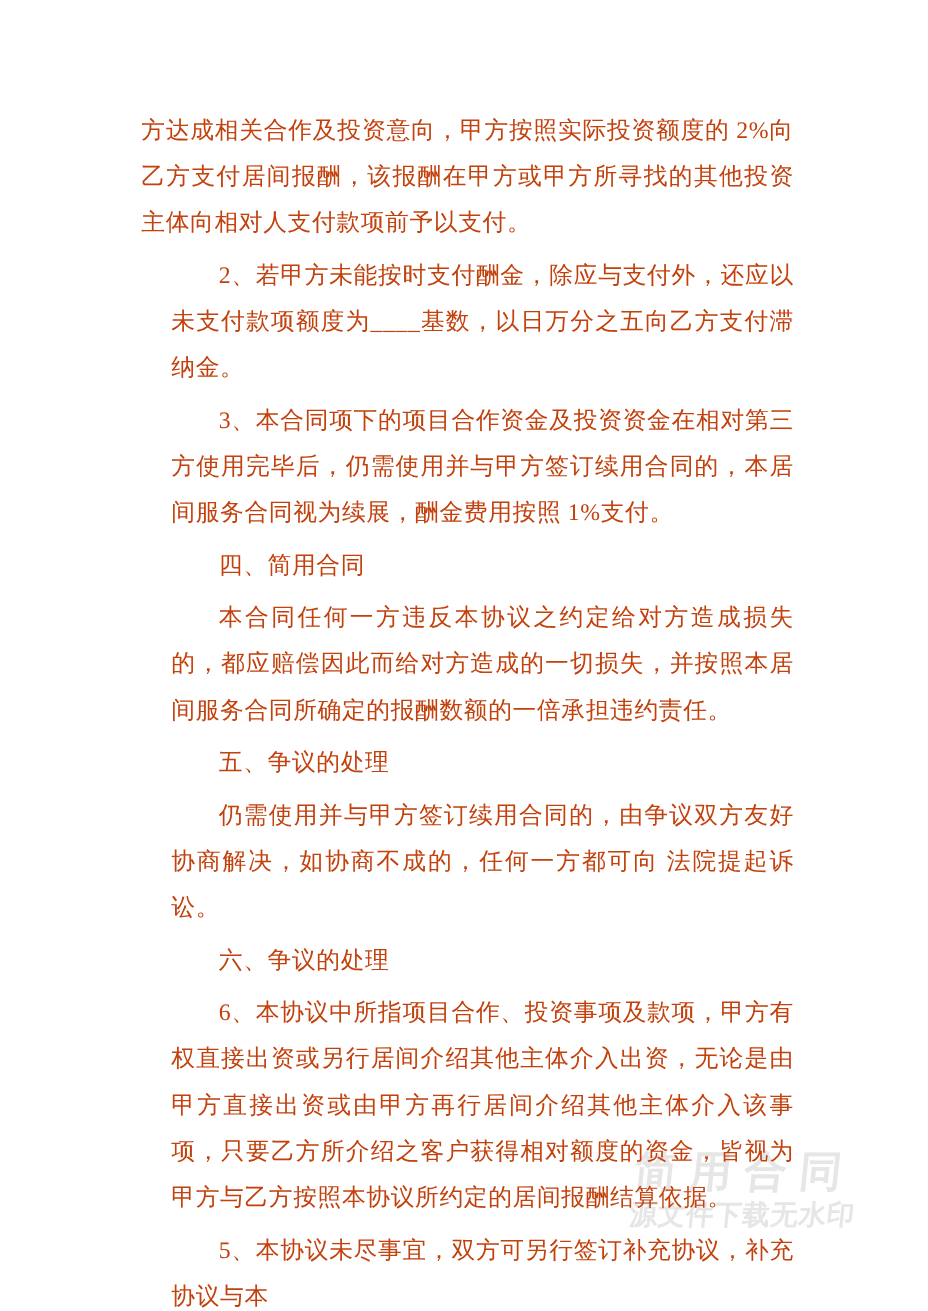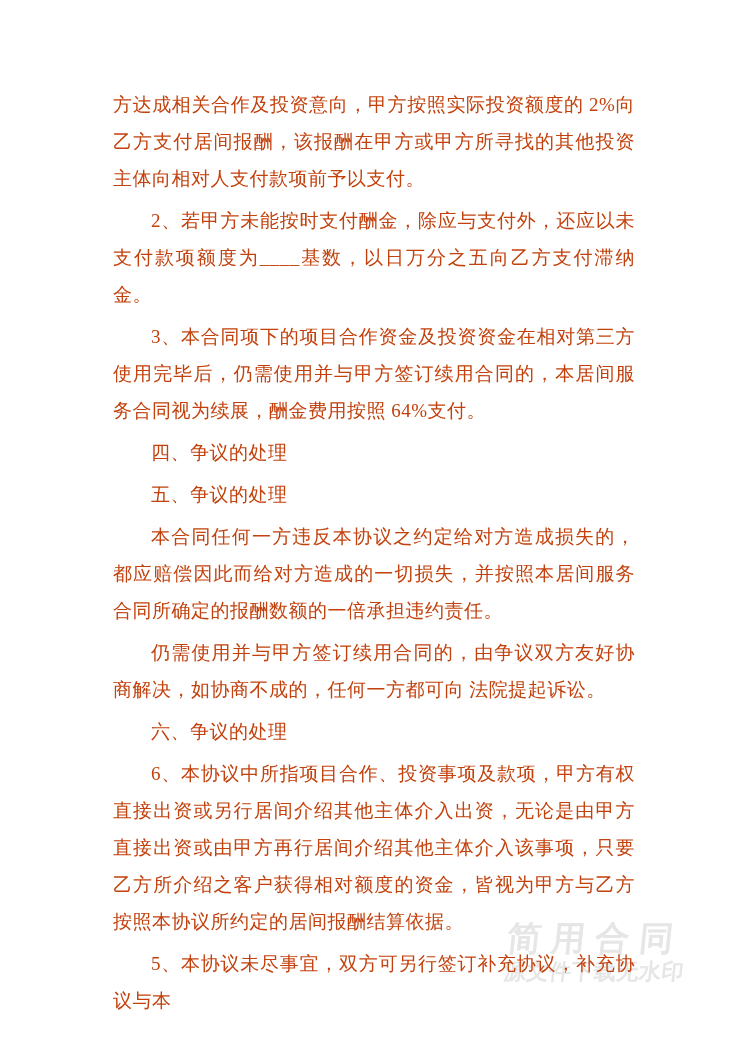--- a/index.html
+++ b/index.html
@@ -24,20 +24,21 @@
     line-height: 37px;
     z-index: 1;
   }
   .doc p {
     margin: 0 0 5px 0;
     text-align: justify;
     letter-spacing: 0.5px;
   }
   .doc p.indent {
     text-indent: 2em;
+    margin-left: 24px;
   }
   .watermark {
     position: absolute;
     left: 506px;
     top: 918px;
     z-index: 0;
     color: #e6e6e6;
     font-family: "Liberation Sans", "DejaVu Sans", sans-serif;
     font-weight: bold;
     transform: skewX(-6deg);
@@ -58,21 +59,21 @@
 <body>
 
 <div class="watermark">
   <div class="wm-line1">简用合同</div>
   <div class="wm-line2">源文件下载无水印</div>
 </div>
 
 <div class="doc">
   <p>方达成相关合作及投资意向，甲方按照实际投资额度的 2%向乙方支付居间报酬，该报酬在甲方或甲方所寻找的其他投资主体向相对人支付款项前予以支付。</p>
   <p class="indent">2、若甲方未能按时支付酬金，除应与支付外，还应以未支付款项额度为____基数，以日万分之五向乙方支付滞纳金。</p>
-  <p class="indent">3、本合同项下的项目合作资金及投资资金在相对第三方使用完毕后，仍需使用并与甲方签订续用合同的，本居间服务合同视为续展，酬金费用按照 64%支付。</p>
-  <p class="indent">四、争议的处理</p>
+  <p class="indent">3、本合同项下的项目合作资金及投资资金在相对第三方使用完毕后，仍需使用并与甲方签订续用合同的，本居间服务合同视为续展，酬金费用按照 1%支付。</p>
+  <p class="indent">四、简用合同</p>
+  <p class="indent">本合同任何一方违反本协议之约定给对方造成损失的，都应赔偿因此而给对方造成的一切损失，并按照本居间服务合同所确定的报酬数额的一倍承担违约责任。</p>
   <p class="indent">五、争议的处理</p>
-  <p class="indent">本合同任何一方违反本协议之约定给对方造成损失的，都应赔偿因此而给对方造成的一切损失，并按照本居间服务合同所确定的报酬数额的一倍承担违约责任。</p>
   <p class="indent">仍需使用并与甲方签订续用合同的，由争议双方友好协商解决，如协商不成的，任何一方都可向 法院提起诉讼。</p>
   <p class="indent">六、争议的处理</p>
   <p class="indent">6、本协议中所指项目合作、投资事项及款项，甲方有权直接出资或另行居间介绍其他主体介入出资，无论是由甲方直接出资或由甲方再行居间介绍其他主体介入该事项，只要乙方所介绍之客户获得相对额度的资金，皆视为甲方与乙方按照本协议所约定的居间报酬结算依据。</p>
   <p class="indent">5、本协议未尽事宜，双方可另行签订补充协议，补充协议与本</p>
 </div>
 
 </body></html>

